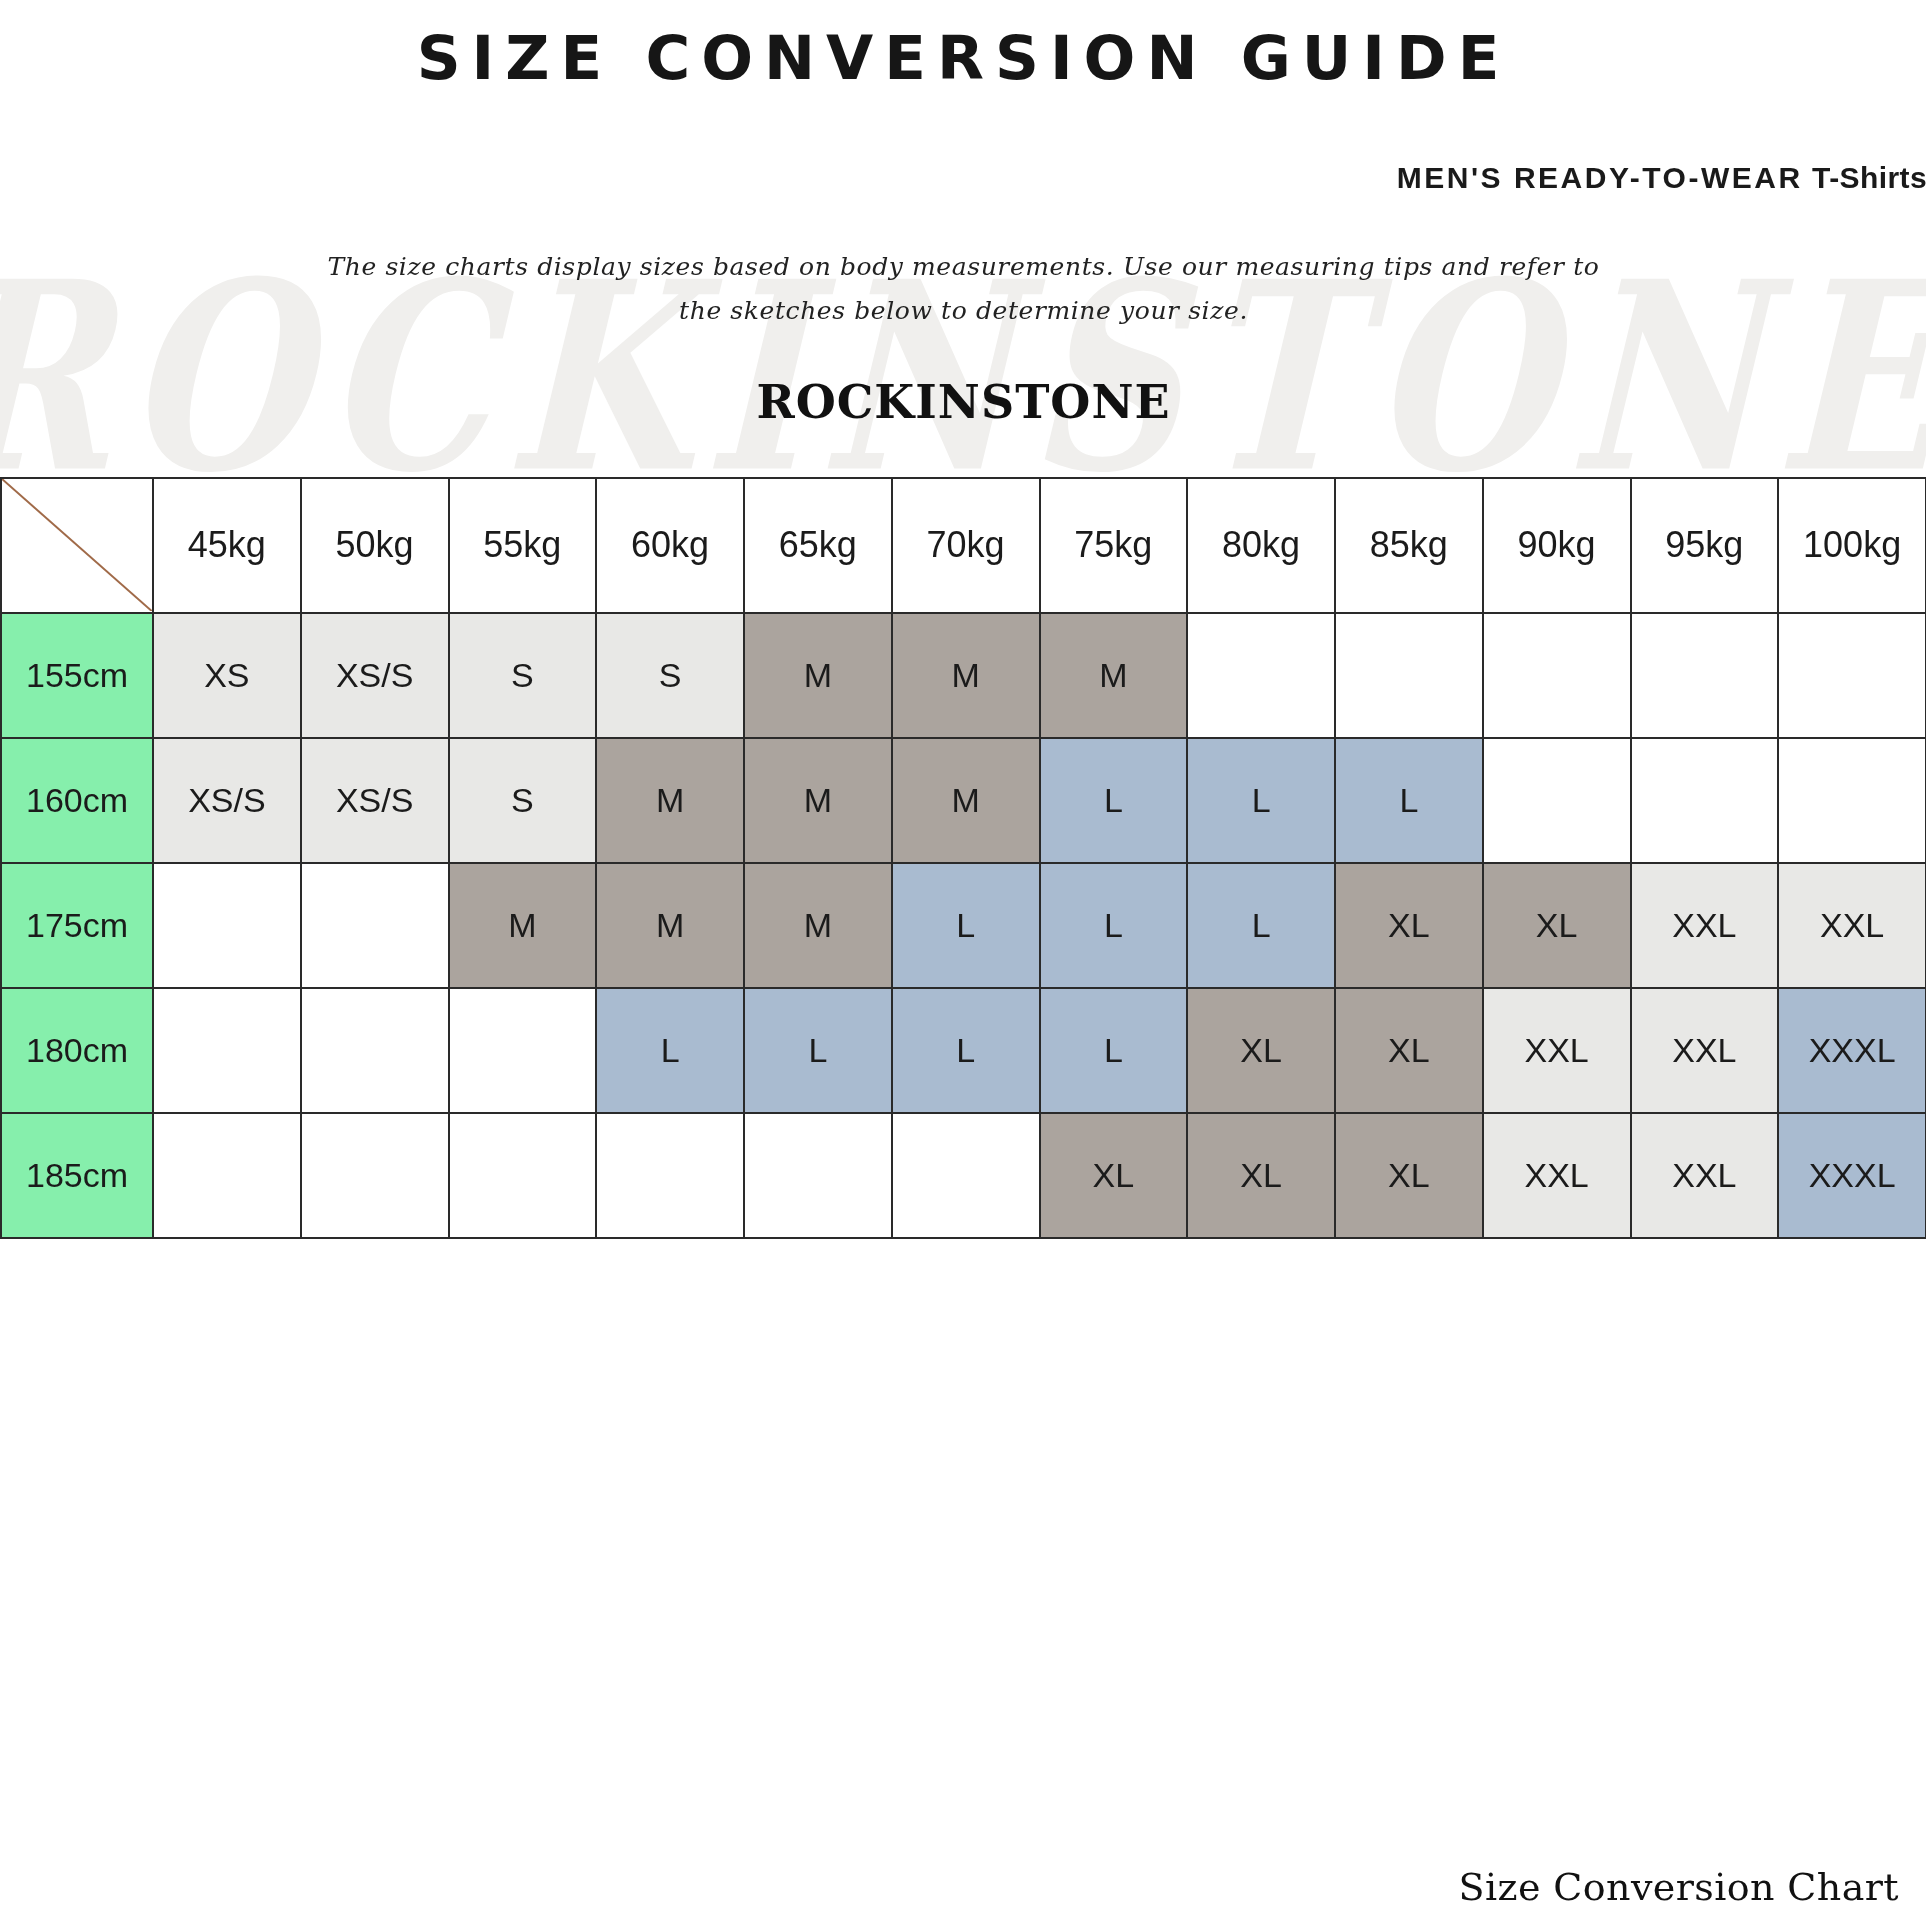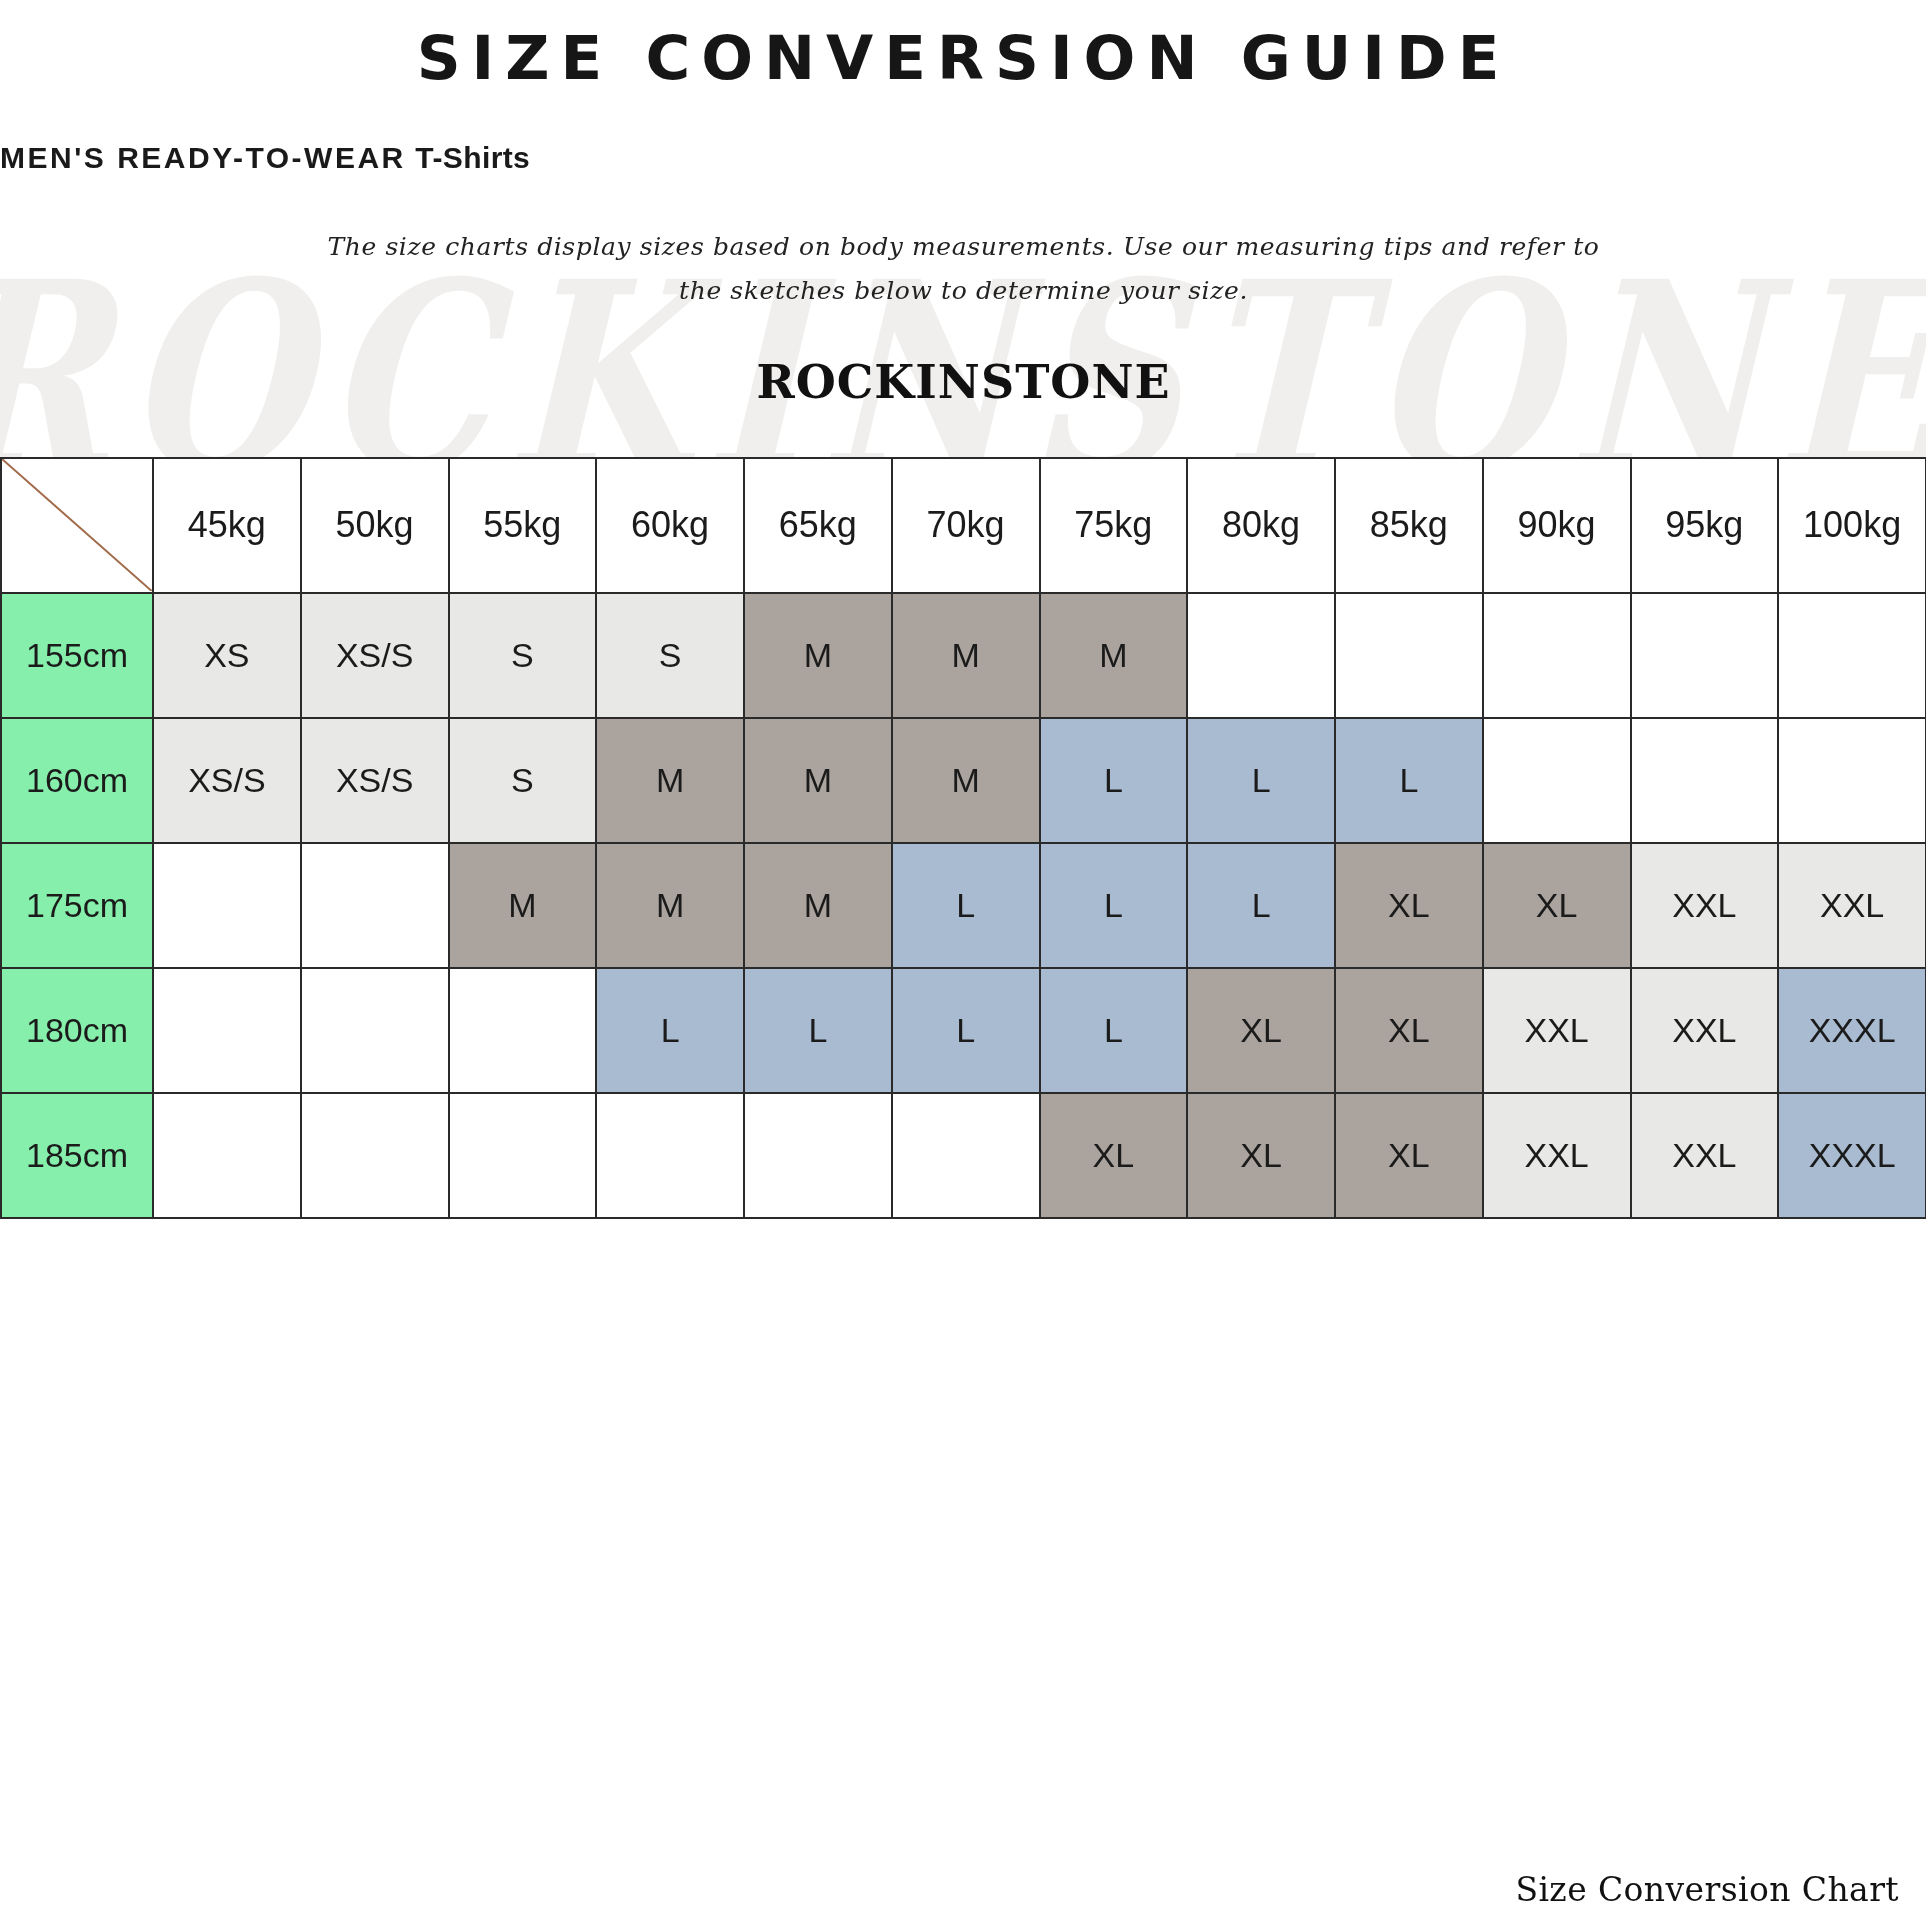--- a/index.html
+++ b/index.html
@@ -48,22 +48,22 @@
   .main-title {
     text-align: center;
     font-family: "DejaVu Sans", sans-serif;
     font-size: 61px;
     font-weight: 700;
     letter-spacing: 11px;
     margin-top: 22px;
     color: #161616;
   }
   .subtitle {
-    text-align: left;
-    margin-top: 48px;
+    text-align: right;
+    margin-top: 68px;
     font-size: 30px;
     font-weight: 700;
     letter-spacing: 1.2px;
     font-family: "Liberation Sans", sans-serif;
   }
   .subtitle .cat {
     letter-spacing: 2.5px;
   }
   .subtitle .prod {
     letter-spacing: 0.4px;
@@ -128,21 +128,21 @@
 
   
   .c-blank { background: #ffffff; }
 
   
   .footer {
     position: absolute;
     right: 28px;
     bottom: 18px;
     font-family: "DejaVu Serif", serif;
-    font-size: 33px;
+    font-size: 38px;
     color: #111;
     letter-spacing: 0.4px;
     z-index: 3;
   }
 </style>
 </head>
 <body>
 
 <div class="watermark">ROCKINSTONE</div>
 

